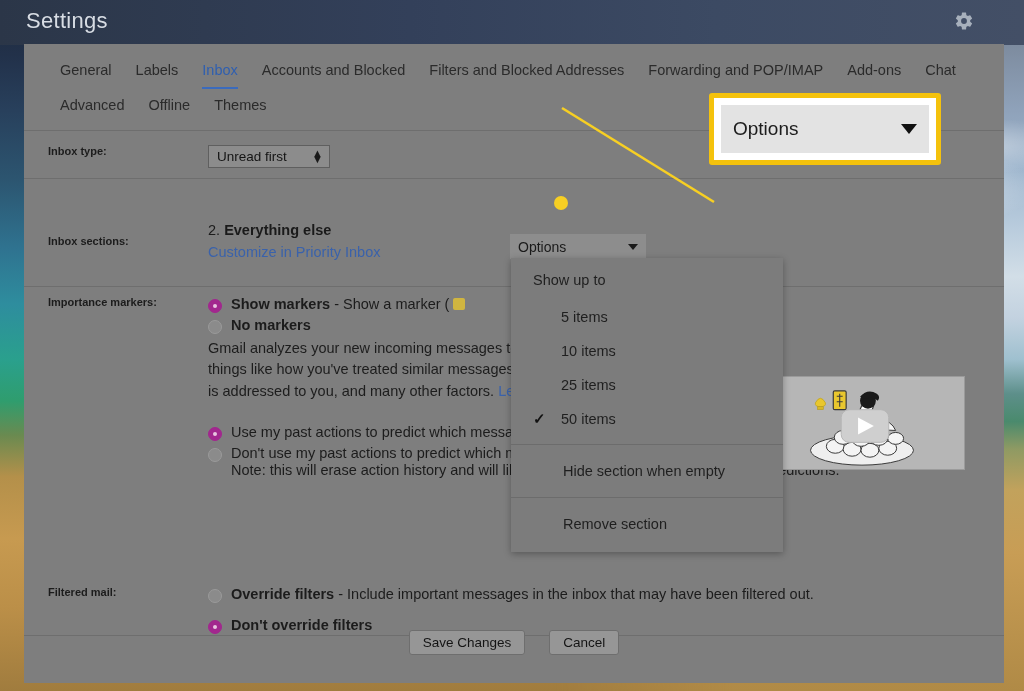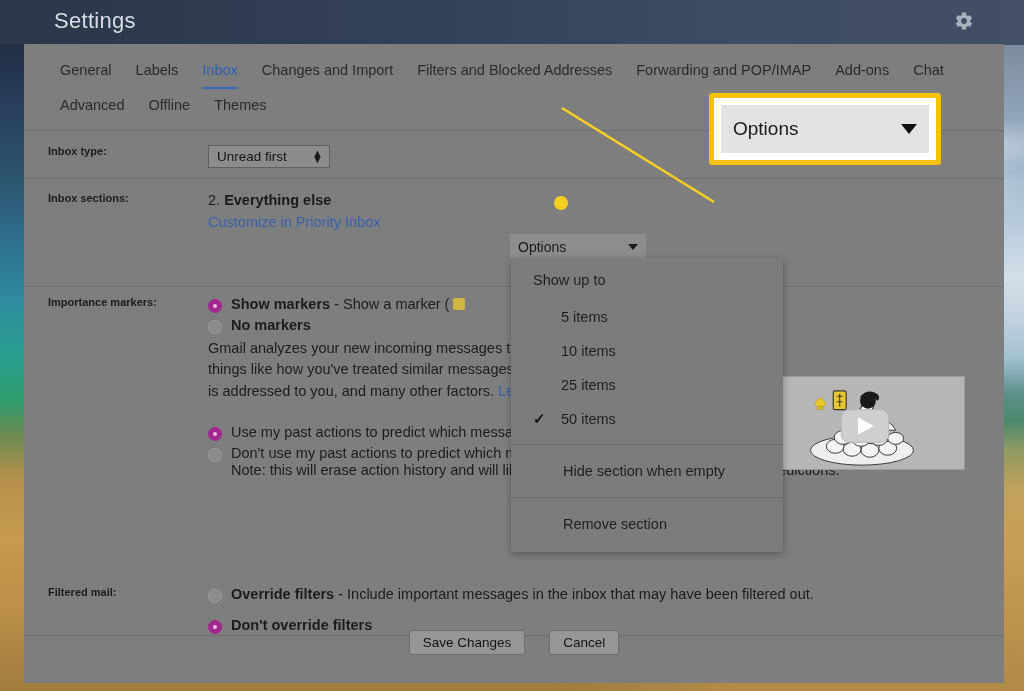--- a/index.html
+++ b/index.html
@@ -93,21 +93,21 @@
   
   .topbar {
     position: absolute;
     top: 0; left: 0;
     width: 1024px;
     height: 45px;
     background: linear-gradient(to right, #2b3648 0%, #33405a 40%, #3c4a63 70%, #434f66 100%);
   }
   .topbar-title {
     position: absolute;
-    left: 54px;
+    left: 26px;
     top: 8px;
     font-size: 22px;
     color: #d8dde4;
     letter-spacing: 0.3px;
   }
   .gear-icon {
     position: absolute;
     right: 50px;
     top: 11px;
     width: 20px;
@@ -419,21 +419,21 @@
     </span>
   </div>
 
   <div class="panel">
 
     <div class="tabs">
       <div class="tabrow">
         <div class="tab">General</div>
         <div class="tab">Labels</div>
         <div class="tab active">Inbox</div>
-        <div class="tab">Changes and Import</div>
+        <div class="tab">Accounts and Blocked</div>
         <div class="tab">Filters and Blocked Addresses</div>
         <div class="tab">Forwarding and POP/IMAP</div>
         <div class="tab">Add-ons</div>
         <div class="tab">Chat</div>
       </div>
       <div class="tabrow second">
         <div class="tab">Advanced</div>
         <div class="tab">Offline</div>
         <div class="tab">Themes</div>
       </div>
@@ -451,21 +451,21 @@
             <span class="spin">
                 <span>▲</span>
                 <span>▼</span>
               </span>
           </div>
         </div>
       </div>
 
       <div class="divider" style="top:46px;"></div>
 
-      <div class="row" style="padding-top:14px;height:106px;">
+      <div class="row" style="padding-top:20px;height:106px;align-items:center;">
         <div class="rowlabel">Inbox sections:</div>
         <div class="rowbody">
           <div style="margin-bottom:6px;">
             <span class="sec-num">2.</span>
             <span class="sec-item">Everything else</span>
           </div>
           <a class="link">Customize in Priority Inbox</a>
         </div>
       </div>
 

